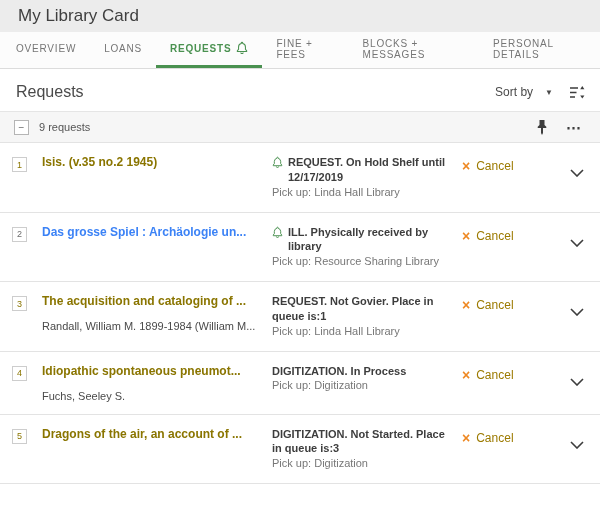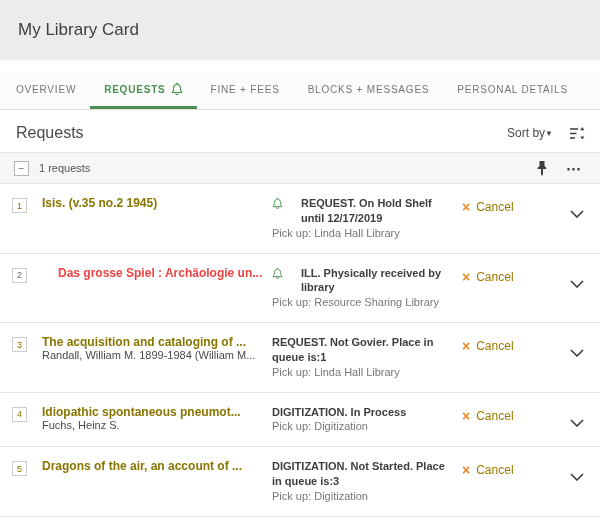--- a/index.html
+++ b/index.html
@@ -4,44 +4,44 @@
 <style>
   * { box-sizing: border-box; }
   html,body { margin:0; padding:0; }
   body {
     width:600px; height:524px; overflow:hidden;
     font-family:"Liberation Sans", sans-serif;
     background:#ffffff; color:#3d3d3d;
   }
   
   .header {
-    background:#ececec; height:60px;
+    background:#ececec; height:32px;
     display:flex; align-items:center;
     padding:0 18px; font-size:17px; color:#3f3f3f;
   }
   
   .tabs {
     display:flex; align-items:stretch;
     background:#fcfcfc; border-bottom:1px solid #dcdcdc;
-    height:37px; padding-left:2px;margin-top:13px;
+    height:37px; padding-left:2px;
   }
   .tab {
     display:flex; align-items:center; gap:5px;
     padding:0 14px; font-size:10px; letter-spacing:.8px;
     color:#757575; cursor:pointer; border-bottom:3px solid transparent;
   }
   .tab.active { color:#4a9150; border-bottom-color:#4a9150; font-weight:bold; }
   
   .section-row {
     display:flex; align-items:center; justify-content:space-between;
     padding:14px 14px 10px 16px;
   }
   .section-title { font-size:16px; color:#4a4a4a; }
   .sort-area { display:flex; align-items:center; gap:16px; }
-  .sort-by { display:flex; align-items:center; gap:0; font-size:12px; color:#4a4a4a; cursor:pointer; }
+  .sort-by { display:flex; align-items:center; gap:12px; font-size:12px; color:#4a4a4a; cursor:pointer; }
   .caret { font-size:8px; color:#4a4a4a; }
   .icon-btn { display:flex; align-items:center; cursor:pointer; }
   
   .toolbar {
     display:flex; align-items:center; gap:10px;
     background:#f6f6f6; border-top:1px solid #e5e5e5; border-bottom:1px solid #e3e3e3;
     padding:7px 18px 7px 14px; font-size:11px; color:#555;
   }
   .collapse-box {
     width:15px; height:15px; border:1px solid #b5b5b5; background:#fff;
@@ -63,43 +63,46 @@
     border:1px solid #cdcdcd; font-size:9px;
     display:flex; align-items:center; justify-content:center;
     color:#8a7500;
   }
   .badge.plain { color:#6d6d6d; }
   .titlecell { padding-right:10px; min-width:0; }
   .title {
     font-size:12px; font-weight:bold; color:#8a7500;
     white-space:nowrap; overflow:hidden; cursor:pointer;
   }
-  .title.plain { color:#ef4444; cursor:default;margin-left:16px; }
-  .author { font-size:11px; color:#4a4a4a; margin-top:0; white-space:nowrap; overflow:hidden; }
+  .title.plain { color:#3b82f6; cursor:default; }
+  .author { font-size:11px; color:#4a4a4a; margin-top:12px; white-space:nowrap; overflow:hidden; }
   .statuscell { font-size:11px; color:#3d3d3d; line-height:1.35; padding-right:8px; }
-  .statusline { display:flex; gap:18px; font-weight:bold; }
+  .statusline { display:flex; gap:5px; font-weight:bold; }
   .statusline .bell { flex:0 0 auto; margin-top:1px; }
   .pickup { font-weight:normal; color:#777; line-height:1.35; }
   .cancel {
     display:flex; align-items:center; gap:6px; justify-content:flex-start;
     margin-top:4px; font-size:12px; color:#9c7a00; cursor:pointer;
   }
   .cancel .x { color:#ee8822; font-weight:bold; font-size:14px; line-height:1; }
   .chevron { justify-self:end; margin-top:6px; cursor:pointer; padding:2px; }
 </style>
 </head>
 <body>
 
 <div class="header">
   <span>My Library Card</span>
 </div>
 
 <div class="tabs">
   <div class="tab">
     <span>OVERVIEW</span>
+  </div>
+  <div class="tab">
+    <span>LOANS</span>
   </div>
   <div class="tab active">
     <span>REQUESTS</span>
     <span>
       <svg width="12" height="13" viewBox="0 0 16 17">
           <path d="M8 1.5a1 1 0 0 1 1 1v.7A4.6 4.6 0 0 1 12.6 7.7v3.1l1.6 2.1v1H1.8v-1l1.6-2.1V7.7A4.6 4.6 0 0 1 7 3.2v-.7a1 1 0 0 1 1-1z" fill="none" stroke="#4a9150" stroke-width="1.4"></path>
           <path d="M6.4 15a1.6 1.6 0 0 0 3.2 0" fill="none" stroke="#4a9150" stroke-width="1.4"></path>
         </svg>
     </span>
   </div>
@@ -126,21 +129,21 @@
         <path d="M1 3h8M1 7.5h6.5M1 12h5" stroke="#3d3d3d" stroke-width="1.4" fill="none"></path>
         <path d="M11.2 4.2 13.3 1l2.1 3.2z" fill="#3d3d3d"></path>
         <path d="M11.2 10.4 13.3 13.6l2.1-3.2z" fill="#3d3d3d"></path>
       </svg>
     </div>
   </div>
 </div>
 
 <div class="toolbar">
   <div class="collapse-box">−</div>
-  <span>1 requests</span>
+  <span>9 requests</span>
   <div class="toolbar-right">
     <div class="icon-btn">
       <svg width="12" height="16" viewBox="0 0 12 16">
         <path d="M3.5 1h5v5l1.8 1.8v1.1H7V14l-1 2-1-2V8.9H1.7V7.8L3.5 6z" fill="#3d3d3d"></path>
       </svg>
     </div>
     <span class="ellipsis">⋯</span>
   </div>
 </div>
 
@@ -222,21 +225,21 @@
       <svg width="14" height="8" viewBox="0 0 14 8">
           <path d="M1 1l6 6 6-6" fill="none" stroke="#3d3d3d" stroke-width="1.6"></path>
         </svg>
     </div>
   </div>
 
   <div class="row">
     <div class="badge">4</div>
     <div class="titlecell">
       <div class="title">Idiopathic spontaneous pneumot...</div>
-      <div class="author">Fuchs, Heinz S.</div>
+      <div class="author">Fuchs, Seeley S.</div>
     </div>
     <div class="statuscell">
       <div class="statusline">
         <span>DIGITIZATION. In Process</span>
       </div>
       <div class="pickup">Pick up: Digitization</div>
     </div>
     <div class="cancel">
       <span class="x">×</span>
       <span>Cancel</span>

